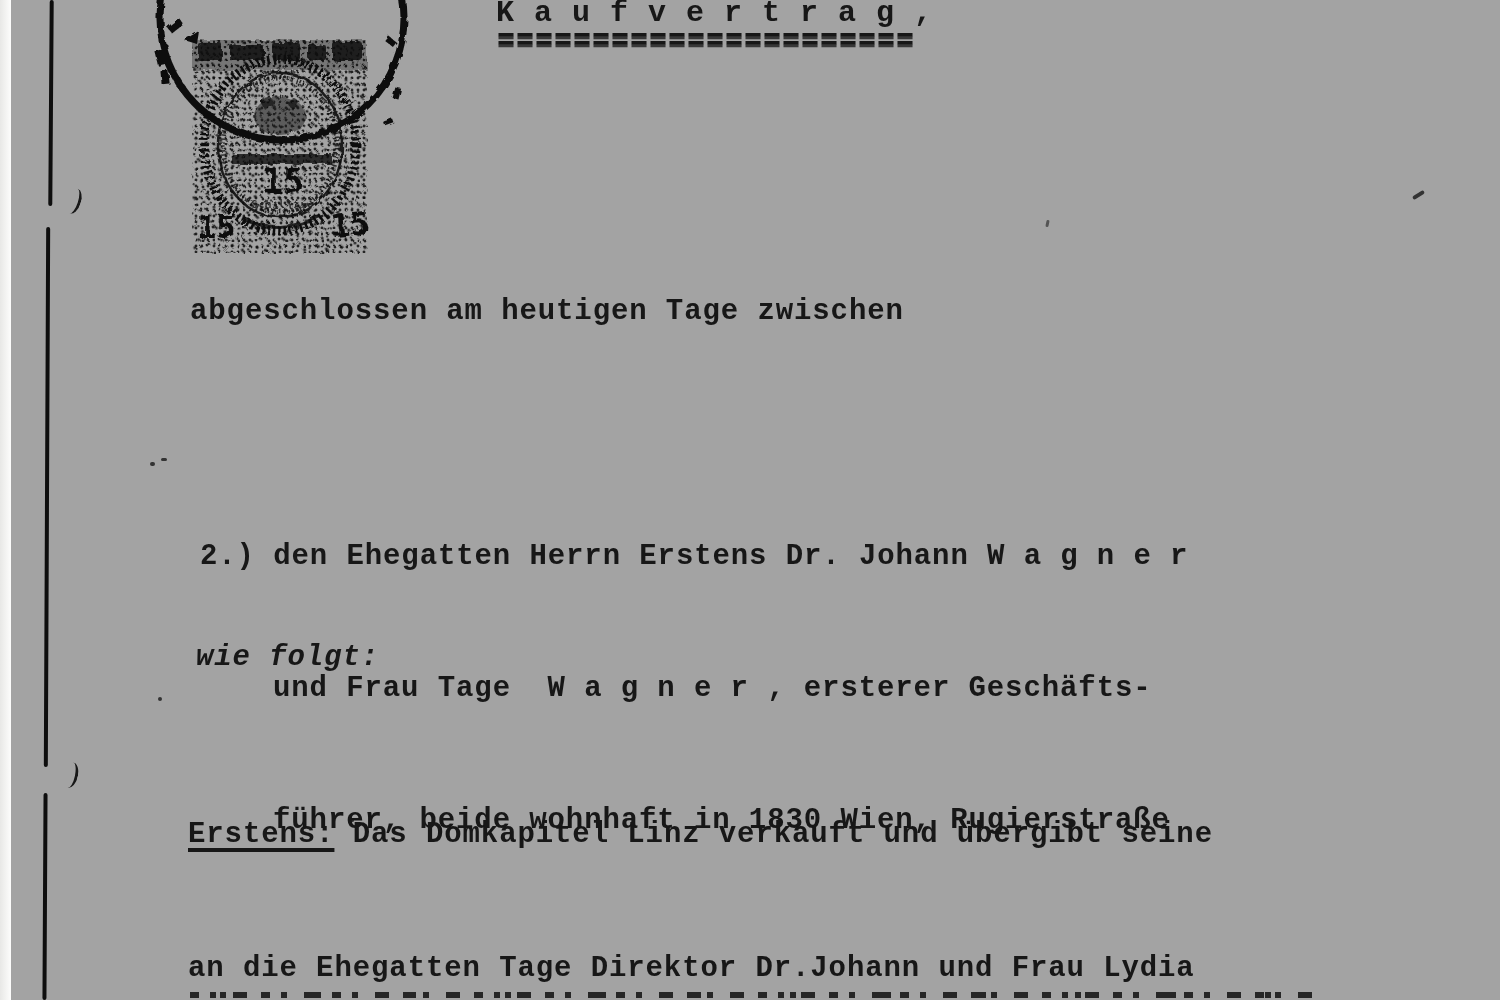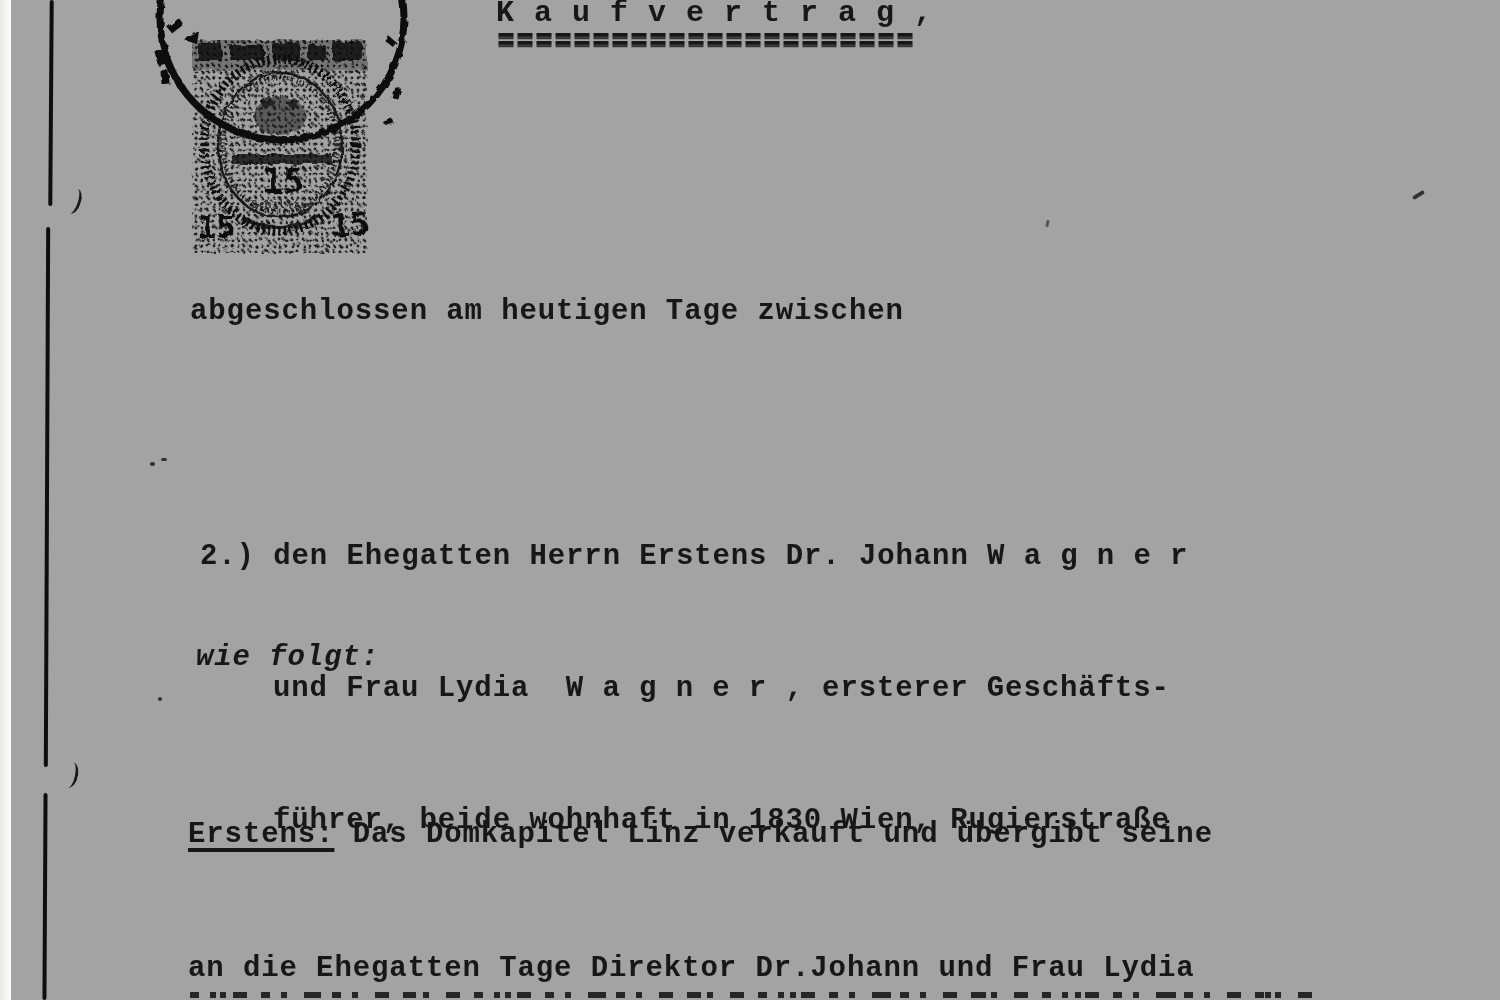--- a/index.html
+++ b/index.html
@@ -108,21 +108,21 @@
   <div class="speck" style="left:1046px;top:220px;width:3px;height:7px;transform:rotate(12deg);opacity:.6;"></div>
 
   <div class="block ttl" style="left:496px;top:-9px;">K a u f v e r t r a g ,</div>
   <div class="block rule" style="left:497px;top:19px;">======================</div>
 
   <div class="block" style="left:190px;top:280px;margin-top:10px;">abgeschlossen am heutigen Tage zwischen</div>
 
 
   <div class="block" style="left:200px;top:447px;">
     <div><span>2.) </span><span>den Ehegatten Herrn Erstens Dr. Johann W a g n e r</span></div>
-    <div class="cont">und Frau Lydia  W a g n e r , ersterer Geschäfts-</div>
+    <div class="cont">und Frau Tage  W a g n e r , ersterer Geschäfts-</div>
     <div class="cont">führer, beide wohnhaft in 1830 Wien, Rugierstraße</div>
   </div>
 
   <div class="block" style="left:196px;top:636px;font-style:italic;">wie folgt:</div>
 
   <div class="block clause" style="left:188px;top:724px;">
     <div><span class="u">Erstens:</span><span> Das Domkapitel Linz verkauft und übergibt seine</span></div>
     <div>an die Ehegatten Tage Direktor Dr.Johann und Frau Lydia</div>
     
     

